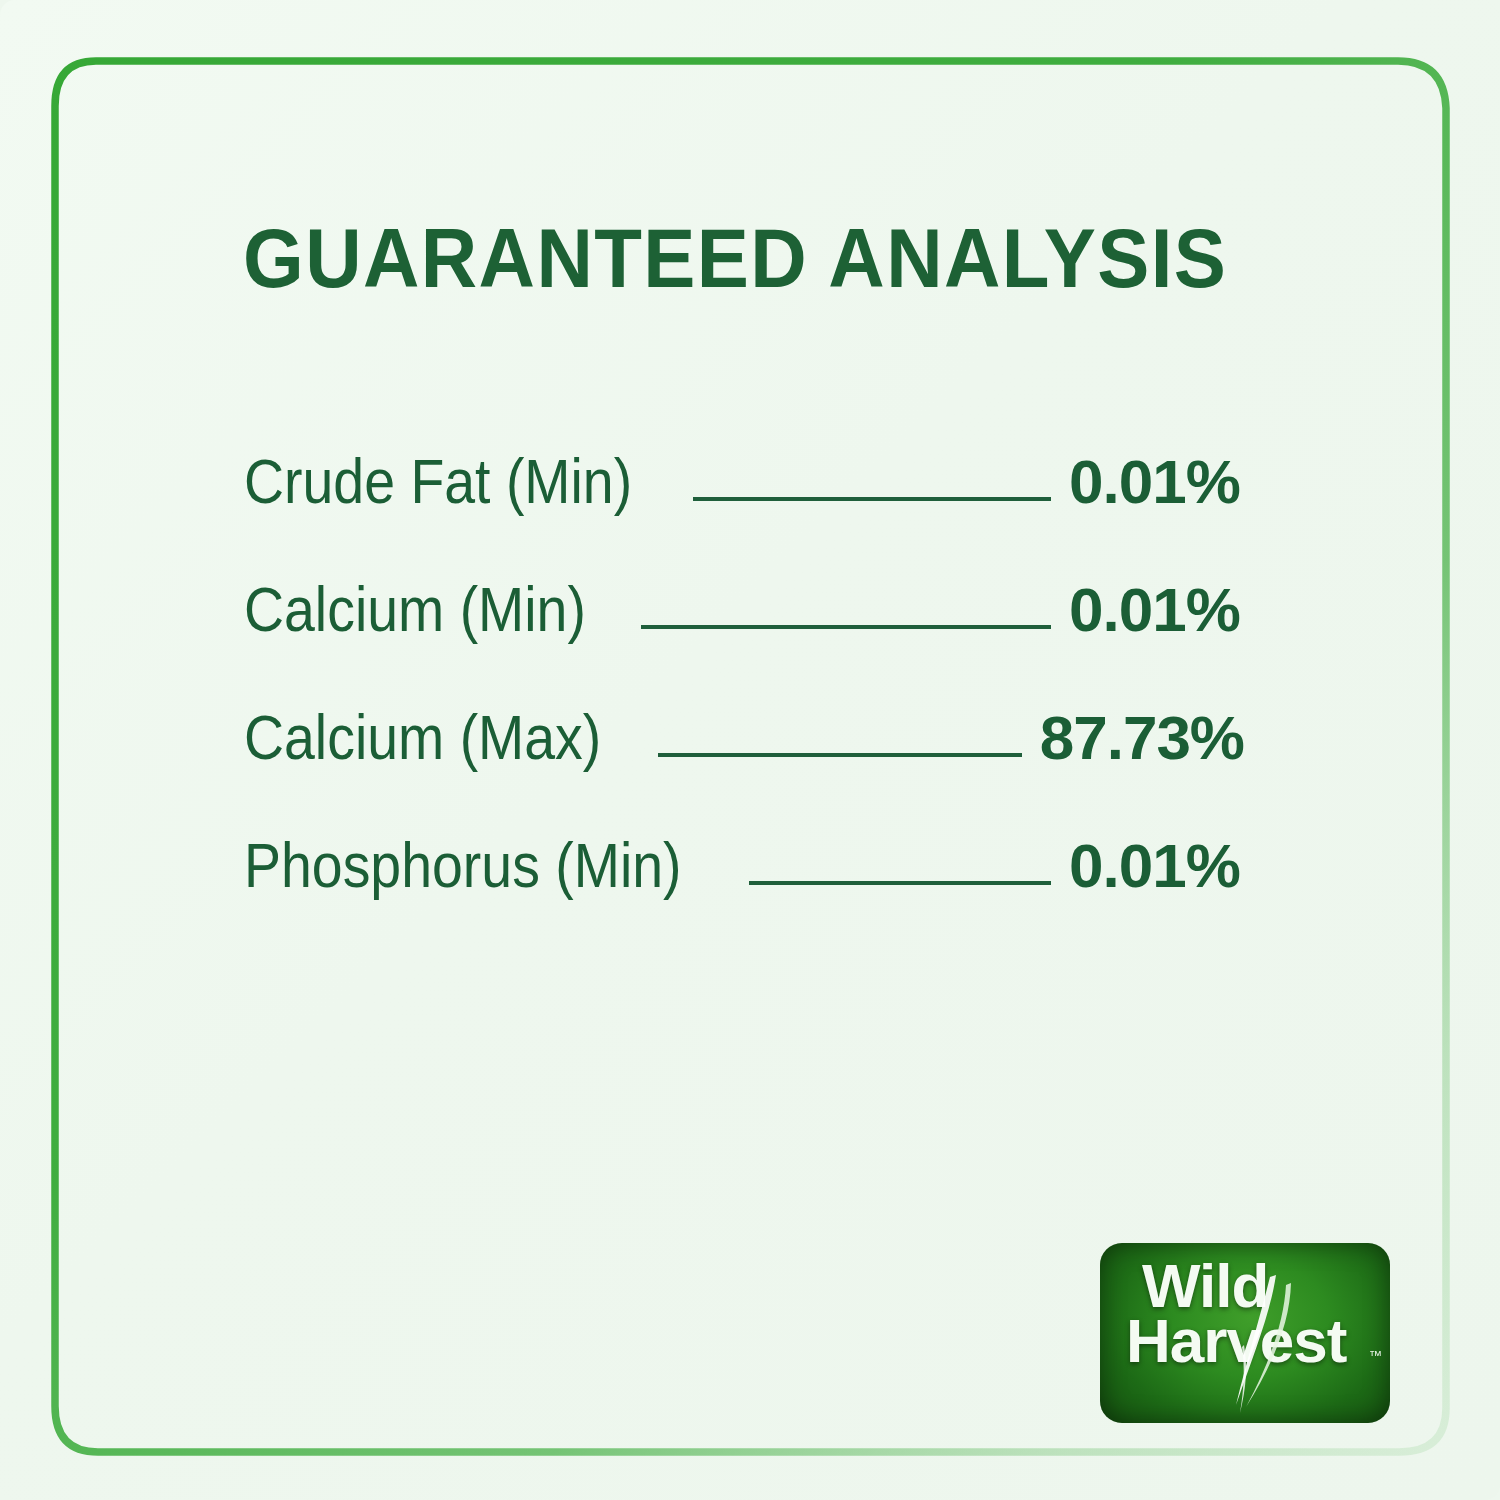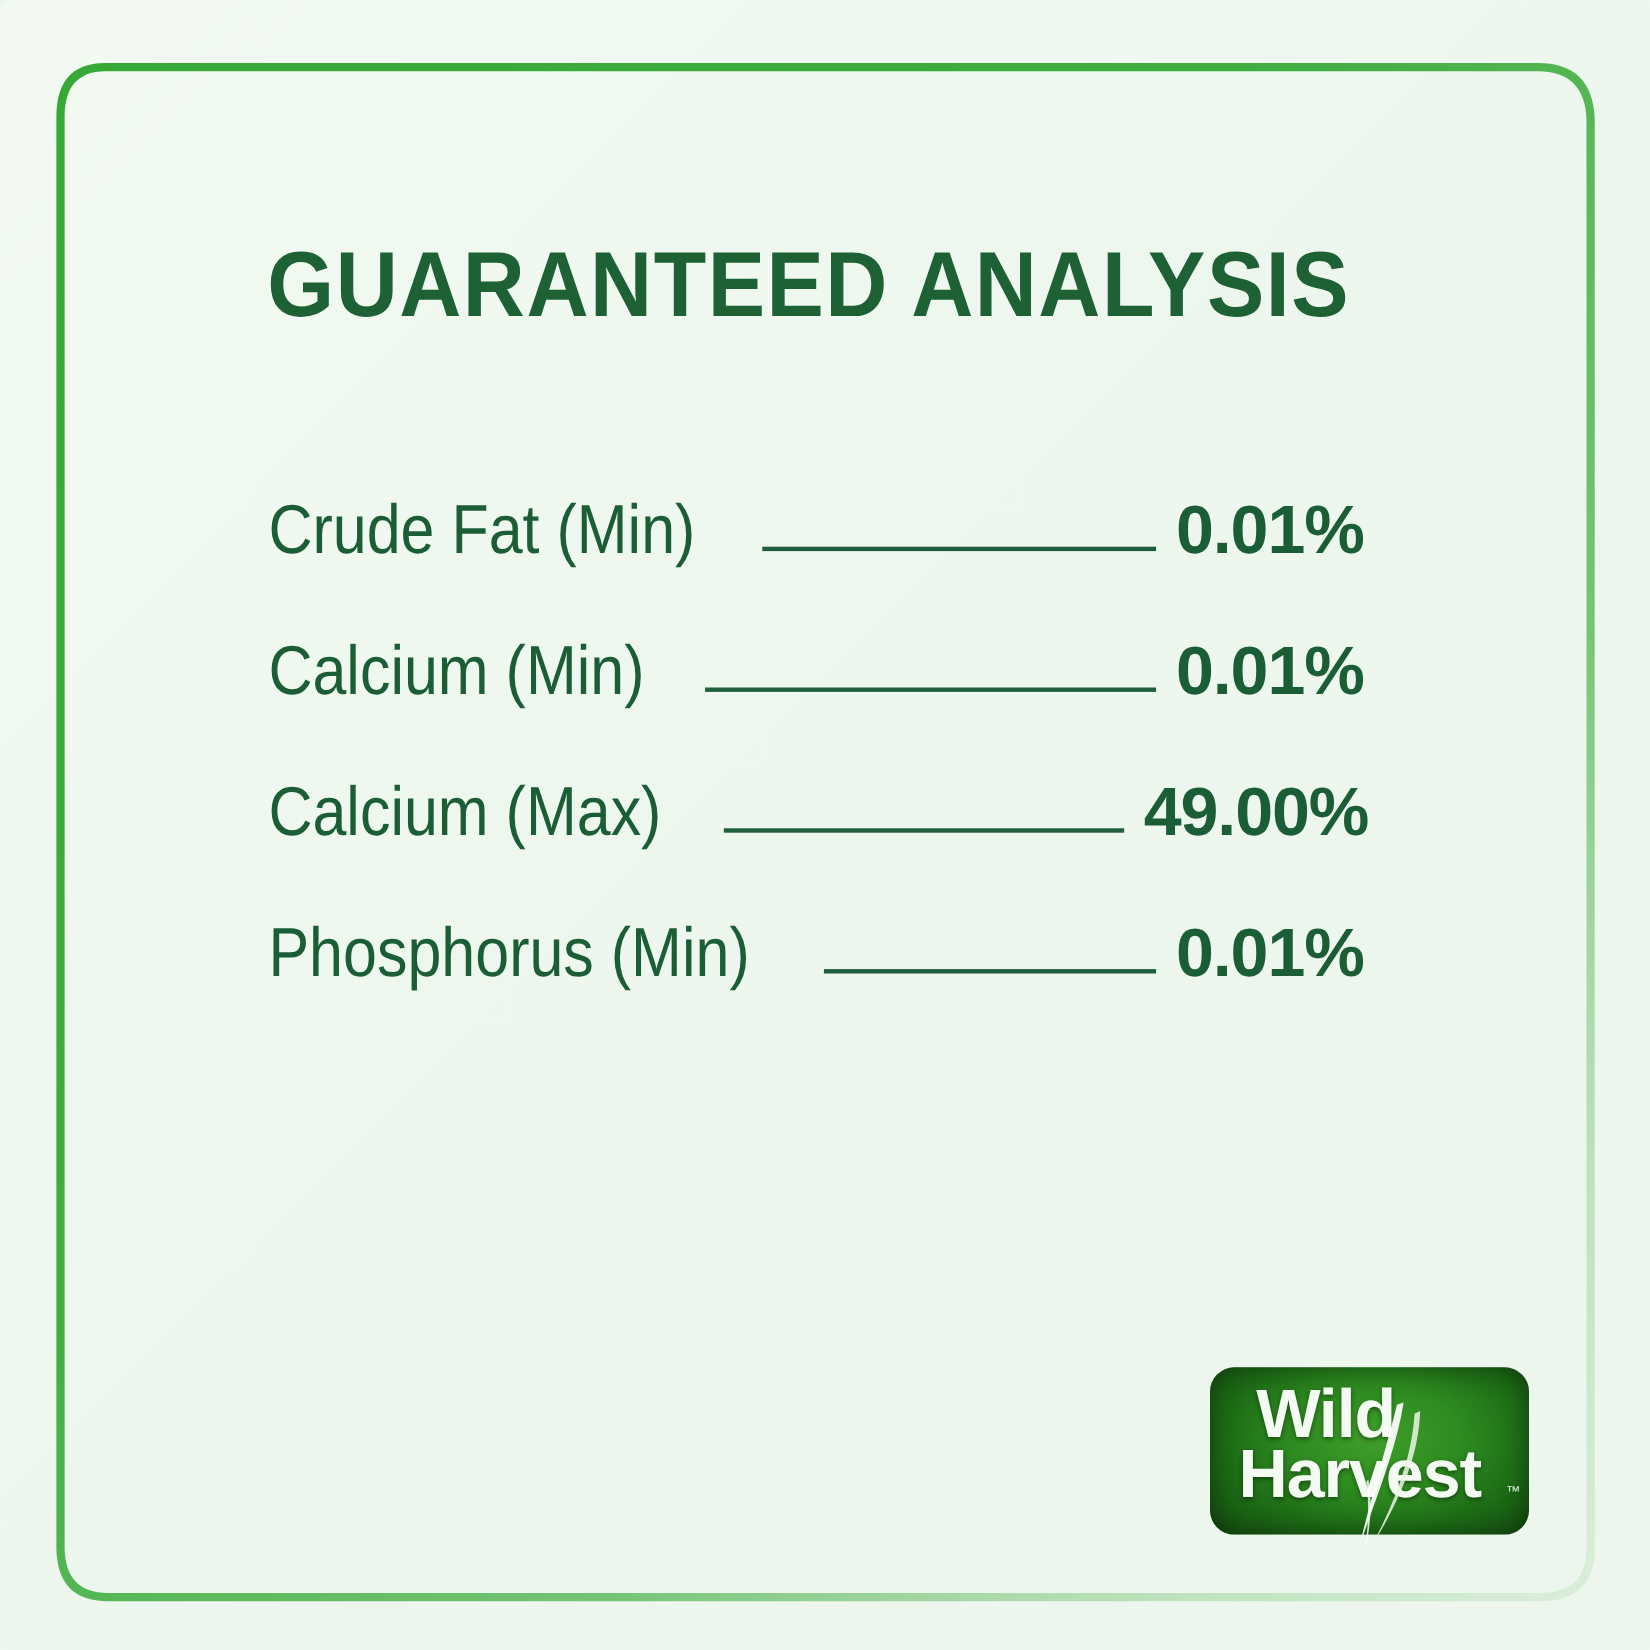--- a/index.html
+++ b/index.html
@@ -102,21 +102,21 @@
     letter-spacing: -1px;
     padding-left: 8px;
   }
 
   
   #logo {
     position: absolute;
     left: 1100px;
     top: 1243px;
     width: 290px;
-    height: 152px;
+    height: 180px;
   }
   #logo-plate {
     position: absolute;
     inset: 0;
     border-radius: 22px;
     background:
       radial-gradient(ellipse 70% 85% at 52% 42%, #3f9e2a 0%, #2d8b20 38%, #1d6b16 70%, #14500f 100%);
     box-shadow: inset 0 0 26px rgba(0,0,0,0.42);
   }
   #logo-svg {
@@ -196,21 +196,21 @@
 
     <div class="row">
       <span class="row-label">Calcium (Min)</span>
       <span class="leader"></span>
       <span class="row-value">0.01%</span>
     </div>
 
     <div class="row">
       <span class="row-label">Calcium (Max)</span>
       <span class="leader"></span>
-      <span class="row-value">49.00%</span>
+      <span class="row-value">87.73%</span>
     </div>
 
     <div class="row">
       <span class="row-label">Phosphorus (Min)</span>
       <span class="leader"></span>
       <span class="row-value">0.01%</span>
     </div>
 
   </div>
 

